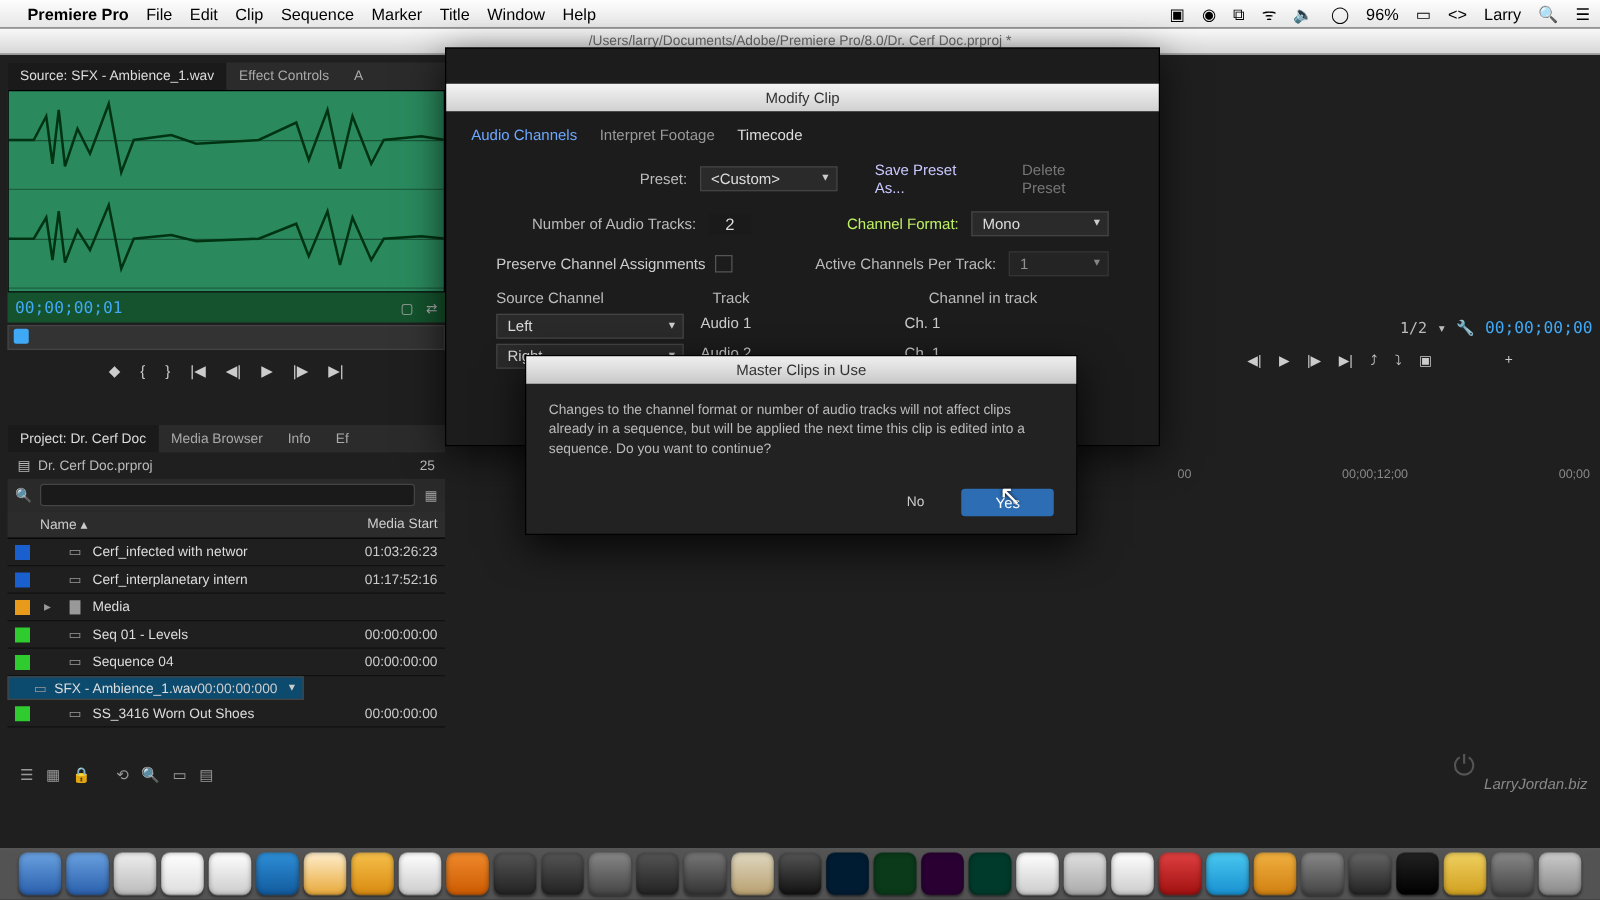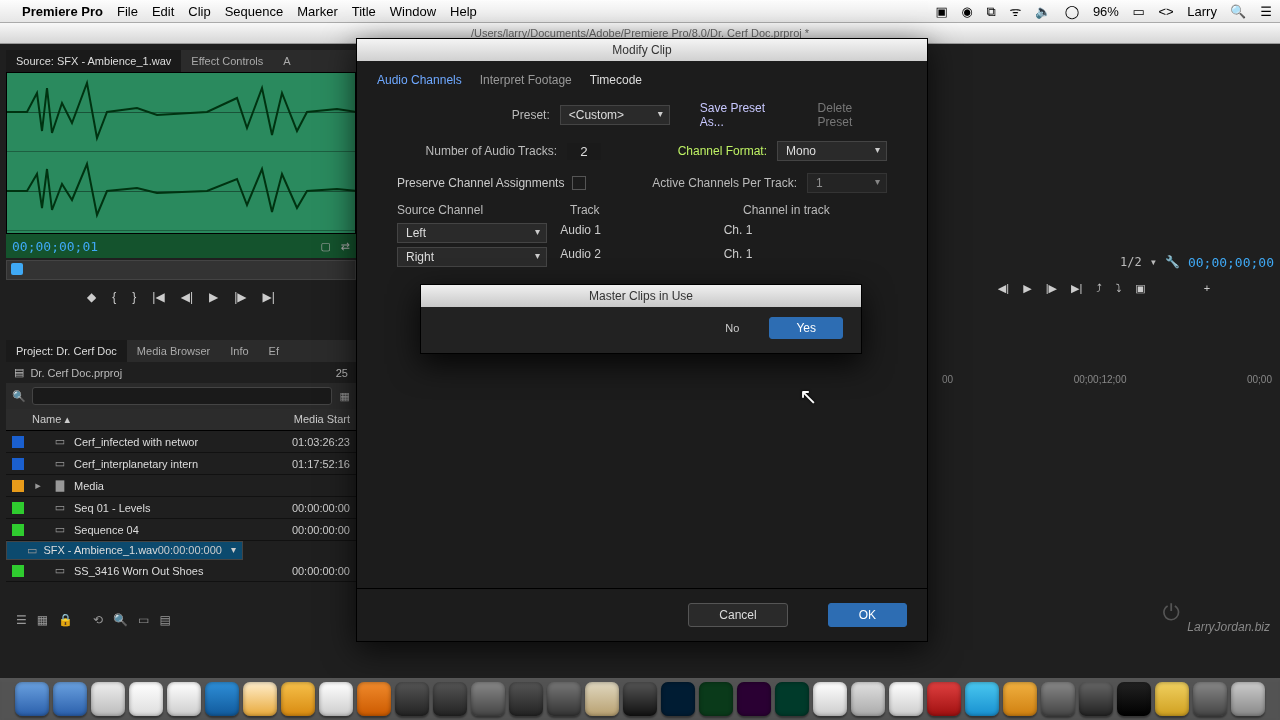--- a/index.html
+++ b/index.html
@@ -39,21 +39,21 @@
   .list-hdr .c2{flex:1;}
   .list-hdr .c3{width:80px;text-align:right;}
   .li{display:flex;align-items:center;padding:4px 6px;border-bottom:1px solid #111;}
   .li.sel{background:#0c4a6e;}
   .swatch{width:12px;height:12px;margin-right:6px;}
   .li .icon{width:16px;text-align:center;margin-right:6px;color:#999;}
   .li .name{flex:1;color:#ddd;white-space:nowrap;overflow:hidden;text-overflow:ellipsis;font-size:11px;}
   .li .ms{width:80px;text-align:right;color:#ccc;font-size:11px;}
   
   .modify{position:absolute;left:356px;top:-6px;width:570px;background:#1c1c1c;border:1px solid #000;box-shadow:0 8px 30px rgba(0,0,0,.7);}
-  .modify .mtitle{height:22px;background:linear-gradient(#f4f4f4,#d0d0d0);color:#333;font-size:12px;display:flex;align-items:center;justify-content:center;}
+  .modify .mtitle{height:22px;background:linear-gradient(#f4f4f4,#d0d0d0);color:#333;font-size:12px;display:flex;align-items:center;justify-content:center;margin-top:28px;}
   .modify .mtabs{display:flex;gap:18px;padding:12px 20px 8px;color:#999;font-size:12px;}
   .modify .mtabs .mt{cursor:default;}
   .modify .mtabs .mt.active{color:#6ea8ff;}
   .mrow{display:flex;align-items:center;padding:6px 40px;color:#ccc;font-size:12px;}
   .mrow .lab{width:160px;text-align:right;padding-right:10px;color:#bbb;}
   .sel{background:#2a2a2a;border:1px solid #444;padding:2px 20px 2px 8px;position:relative;color:#ddd;min-width:80px;display:inline-block;}
   .sel::after{content:"▾";position:absolute;right:6px;top:2px;color:#ccc;font-size:10px;}
   .num{background:#1a1a1a;border:none;color:#ddd;width:30px;text-align:center;}
   .link{color:#c8c8ff;margin-left:30px;}
   .tbl{padding:4px 40px;color:#ccc;font-size:12px;}
@@ -301,28 +301,25 @@
         <div>Audio 2</div>
         <div>Ch. 1</div>
       </div>
     </div>
     <div style="display:flex;justify-content:center;padding-top:40px;">
       <span style="color:#ccc;margin-right:14px;">▶</span>
       <div style="width:160px;height:4px;background:#444;position:relative;top:6px;">
           <div style="position:absolute;left:8px;top:-4px;width:10px;height:10px;background:#ccc;border-radius:2px;"></div>
         </div>
     </div>
-    <div class="mfoot">
-      <span class="btn">Cancel</span>
-      <span class="btn pri">OK</span>
-    </div>
   </div>
 
   <div class="confirm">
     <div class="ctitle">Master Clips in Use</div>
+    <div class="cbody">Changes to the channel format or number of audio tracks will not affect clips already in a sequence, but will be applied the next time this clip is edited into a sequence. Do you want to continue?</div>
     <div class="cfoot">
       <span style="color:#ccc;">No</span>
       <span class="btn pri" style="padding:3px 26px">Yes</span>
     </div>
   </div>
 
   <div class="cursor">↖</div>
 
   <div class="pwr">⏻</div>
   <div class="watermark">LarryJordan.biz</div>

